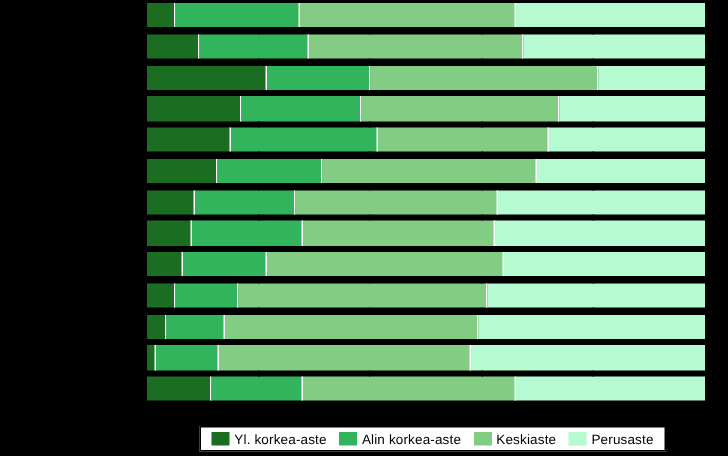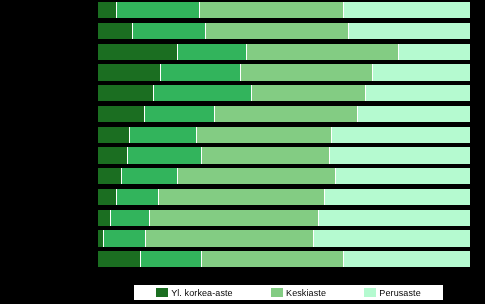--- a/index.html
+++ b/index.html
@@ -223,20 +223,24 @@
       <div class="tick" style="left: calc(60% - 0.5px); top: 267.5px; height: 4.5px;"></div>
       <div class="tick" style="left: calc(80% - 0.5px); top: 267.5px; height: 4.5px;"></div>
     </div>
 
   <div id="legend">
       <div class="legend-item">
         <span class="legend-swatch" style="background: rgb(27, 110, 33);"></span>
         <span class="legend-label">Yl. korkea-aste</span>
       </div>
       <div class="legend-item">
+        <span class="legend-swatch" style="background: rgb(50, 180, 92);"></span>
+        <span class="legend-label">Alin korkea-aste</span>
+      </div>
+      <div class="legend-item">
         <span class="legend-swatch" style="background: rgb(131, 204, 131);"></span>
         <span class="legend-label">Keskiaste</span>
       </div>
       <div class="legend-item">
         <span class="legend-swatch" style="background: rgb(181, 250, 208);"></span>
         <span class="legend-label">Perusaste</span>
       </div>
     </div>
 
 </div>

